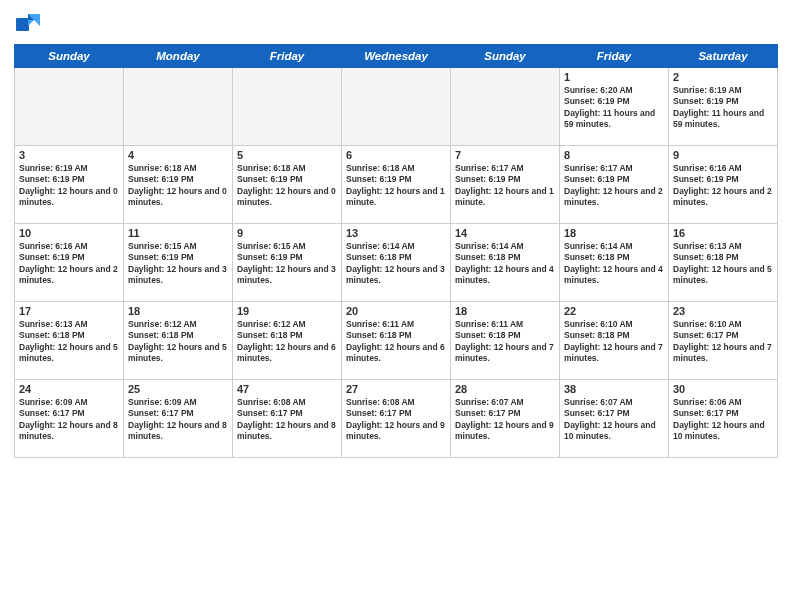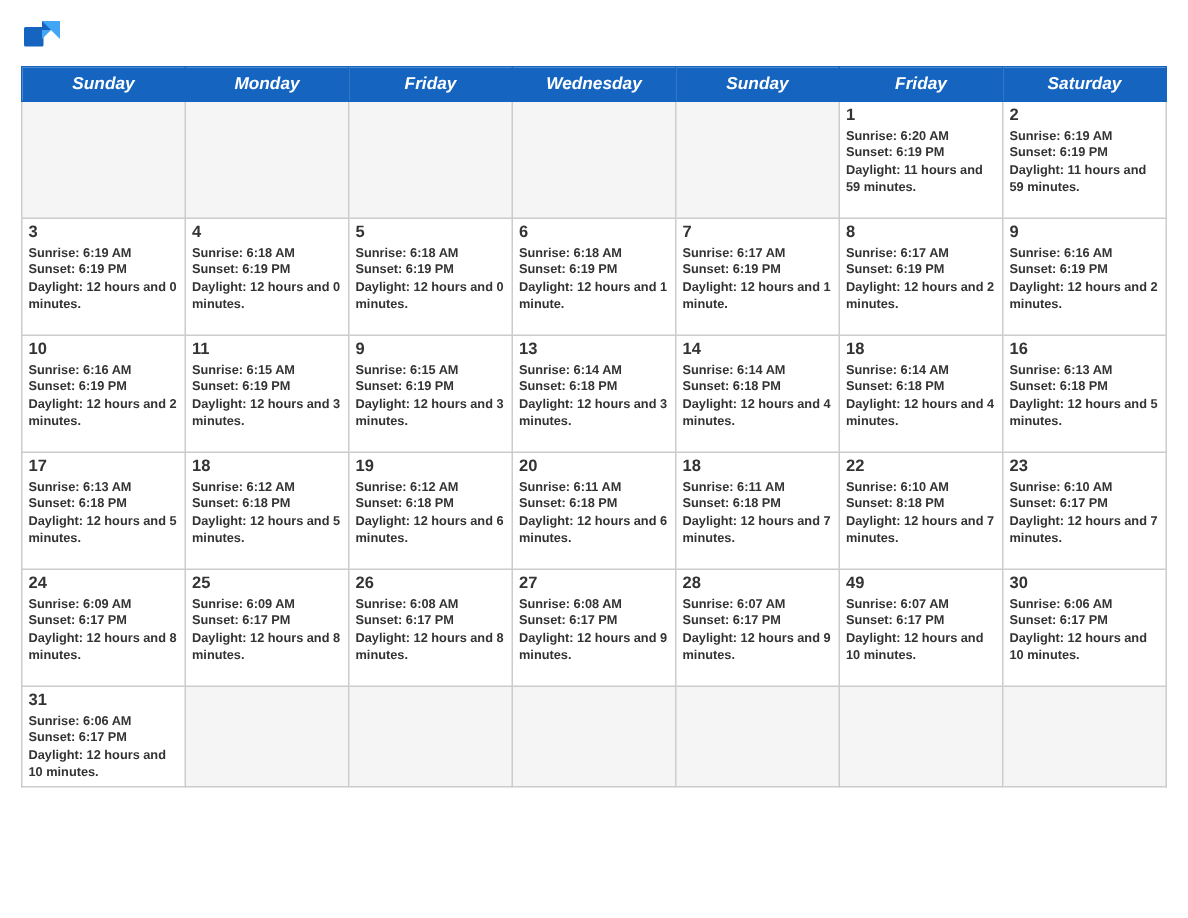--- a/index.html
+++ b/index.html
@@ -293,59 +293,45 @@
 Sunset: 6:17 PM
 Daylight: 12 hours and 8 minutes.</div>
           </td>
           <td>
             <span class="day-num">25</span>
             <div class="day-info">Sunrise: 6:09 AM
 Sunset: 6:17 PM
 Daylight: 12 hours and 8 minutes.</div>
           </td>
           <td>
-            <span class="day-num">26</span>
+            <span class="day-num">47</span>
             <div class="day-info">Sunrise: 6:08 AM
 Sunset: 6:17 PM
 Daylight: 12 hours and 8 minutes.</div>
           </td>
           <td>
             <span class="day-num">27</span>
             <div class="day-info">Sunrise: 6:08 AM
 Sunset: 6:17 PM
 Daylight: 12 hours and 9 minutes.</div>
           </td>
           <td>
             <span class="day-num">28</span>
             <div class="day-info">Sunrise: 6:07 AM
 Sunset: 6:17 PM
 Daylight: 12 hours and 9 minutes.</div>
           </td>
           <td>
-            <span class="day-num">49</span>
+            <span class="day-num">38</span>
             <div class="day-info">Sunrise: 6:07 AM
 Sunset: 6:17 PM
 Daylight: 12 hours and 10 minutes.</div>
           </td>
           <td>
             <span class="day-num">30</span>
             <div class="day-info">Sunrise: 6:06 AM
 Sunset: 6:17 PM
 Daylight: 12 hours and 10 minutes.</div>
           </td>
-        </tr>
-        <tr>
-          <td class="last-row">
-            <span class="day-num">31</span>
-            <div class="day-info">Sunrise: 6:06 AM
-Sunset: 6:17 PM
-Daylight: 12 hours and 10 minutes.</div>
-          </td>
-          <td class="empty last-row"></td>
-          <td class="empty last-row"></td>
-          <td class="empty last-row"></td>
-          <td class="empty last-row"></td>
-          <td class="empty last-row"></td>
-          <td class="empty last-row"></td>
         </tr>
       </tbody>
   </table>
 </div>
 
 </body></html>

